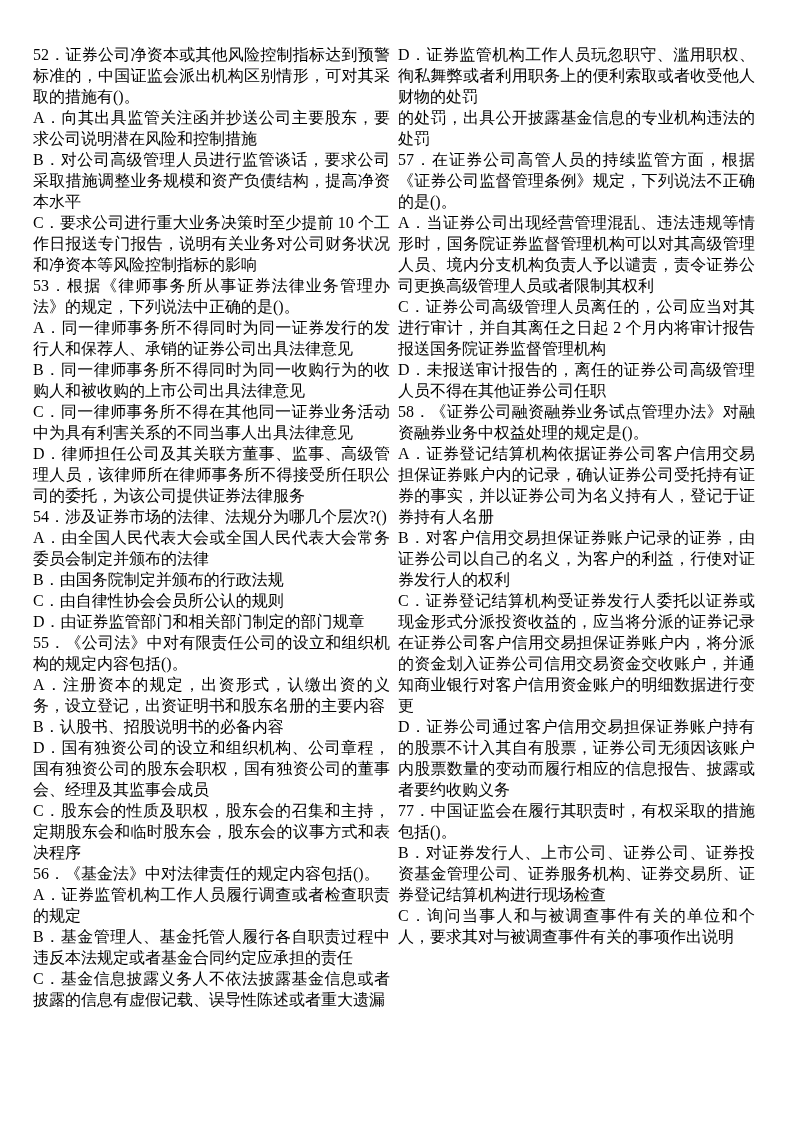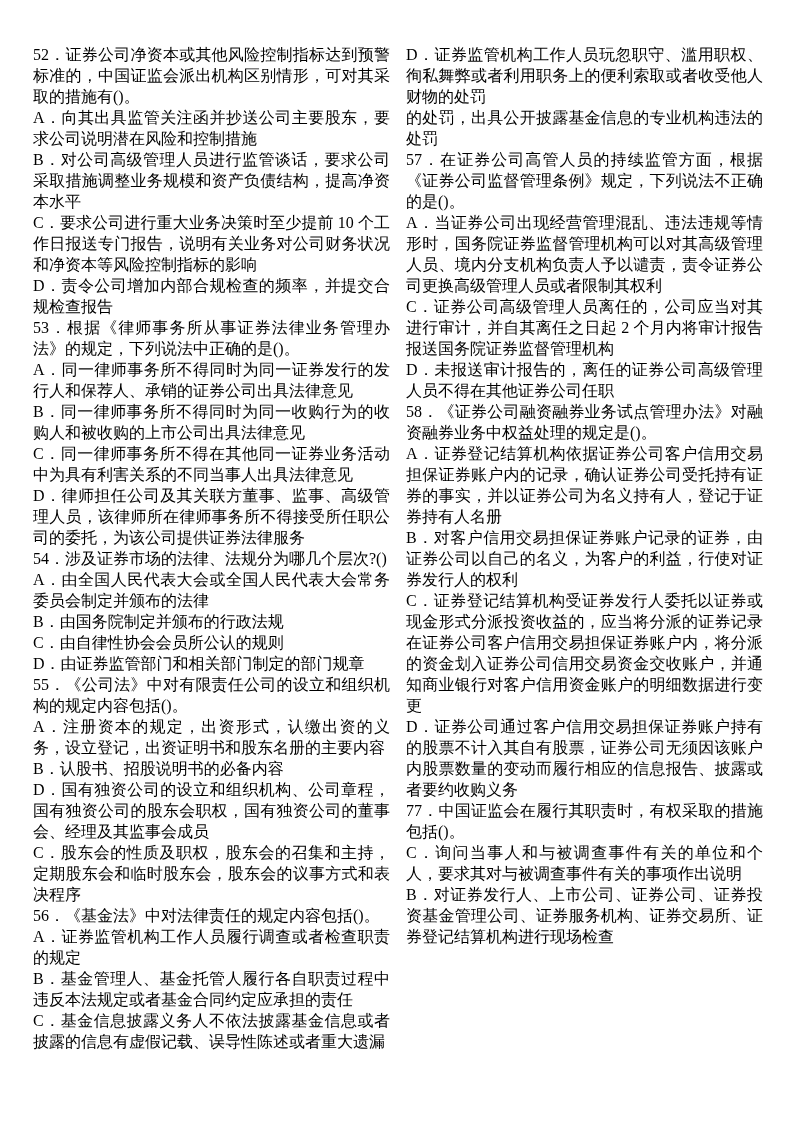--- a/index.html
+++ b/index.html
@@ -8,21 +8,21 @@
     background: #ffffff;
   }
   .page {
     position: relative;
     box-sizing: border-box;
     width: 794px;
     height: 1123px;
     background: #ffffff;
     padding: 44px 33px 0 33px;
     display: flex;
-    gap: 16px;
+    gap: 8px;
     font-family: "Liberation Serif", "DejaVu Serif", serif;
     font-size: 16px;
     line-height: 21px;
     color: #000000;
     overflow: hidden;
   }
   .col {
     width: 357px;
     flex: 0 0 357px;
   }
@@ -36,21 +36,20 @@
 </style>
 </head>
 <body>
 
 <div class="page">
   <div class="col">
       <p class="para">52．证券公司净资本或其他风险控制指标达到预警标准的，中国证监会派出机构区别情形，可对其采取的措施有()。</p>
       <p class="para">A．向其出具监管关注函并抄送公司主要股东，要求公司说明潜在风险和控制措施</p>
       <p class="para">B．对公司高级管理人员进行监管谈话，要求公司采取措施调整业务规模和资产负债结构，提高净资本水平</p>
       <p class="para">C．要求公司进行重大业务决策时至少提前 10 个工作日报送专门报告，说明有关业务对公司财务状况和净资本等风险控制指标的影响</p>
-      <p class="para">D．责令公司增加内部合规检查的频率，并提交合规检查报告</p>
       <p class="para">53．根据《律师事务所从事证券法律业务管理办法》的规定，下列说法中正确的是()。</p>
       <p class="para">A．同一律师事务所不得同时为同一证券发行的发行人和保荐人、承销的证券公司出具法律意见</p>
       <p class="para">B．同一律师事务所不得同时为同一收购行为的收购人和被收购的上市公司出具法律意见</p>
       <p class="para">C．同一律师事务所不得在其他同一证券业务活动中为具有利害关系的不同当事人出具法律意见</p>
       <p class="para">D．律师担任公司及其关联方董事、监事、高级管理人员，该律师所在律师事务所不得接受所任职公司的委托，为该公司提供证券法律服务</p>
       <p class="para">54．涉及证券市场的法律、法规分为哪几个层次?()</p>
       <p class="para">A．由全国人民代表大会或全国人民代表大会常务委员会制定并颁布的法律</p>
       <p class="para">B．由国务院制定并颁布的行政法规</p>
       <p class="para">C．由自律性协会会员所公认的规则</p>
       <p class="para">D．由证券监管部门和相关部门制定的部门规章</p>
@@ -70,16 +69,16 @@
       <p class="para">57．在证券公司高管人员的持续监管方面，根据《证券公司监督管理条例》规定，下列说法不正确的是()。</p>
       <p class="para">A．当证券公司出现经营管理混乱、违法违规等情形时，国务院证券监督管理机构可以对其高级管理人员、境内分支机构负责人予以谴责，责令证券公司更换高级管理人员或者限制其权利</p>
       <p class="para">C．证券公司高级管理人员离任的，公司应当对其进行审计，并自其离任之日起 2 个月内将审计报告报送国务院证券监督管理机构</p>
       <p class="para">D．未报送审计报告的，离任的证券公司高级管理人员不得在其他证券公司任职</p>
       <p class="para">58．《证券公司融资融券业务试点管理办法》对融资融券业务中权益处理的规定是()。</p>
       <p class="para">A．证券登记结算机构依据证券公司客户信用交易担保证券账户内的记录，确认证券公司受托持有证券的事实，并以证券公司为名义持有人，登记于证券持有人名册</p>
       <p class="para">B．对客户信用交易担保证券账户记录的证券，由证券公司以自己的名义，为客户的利益，行使对证券发行人的权利</p>
       <p class="para">C．证券登记结算机构受证券发行人委托以证券或现金形式分派投资收益的，应当将分派的证券记录在证券公司客户信用交易担保证券账户内，将分派的资金划入证券公司信用交易资金交收账户，并通知商业银行对客户信用资金账户的明细数据进行变更</p>
       <p class="para">D．证券公司通过客户信用交易担保证券账户持有的股票不计入其自有股票，证券公司无须因该账户内股票数量的变动而履行相应的信息报告、披露或者要约收购义务</p>
       <p class="para">77．中国证监会在履行其职责时，有权采取的措施包括()。</p>
+      <p class="para">B．对证券发行人、上市公司、证券公司、证券投资基金管理公司、证券服务机构、证券交易所、证券登记结算机构进行现场检查</p>
       <p class="para">C．询问当事人和与被调查事件有关的单位和个人，要求其对与被调查事件有关的事项作出说明</p>
-      <p class="para">B．对证券发行人、上市公司、证券公司、证券投资基金管理公司、证券服务机构、证券交易所、证券登记结算机构进行现场检查</p>
     </div>
 </div>
 
 </body></html>

